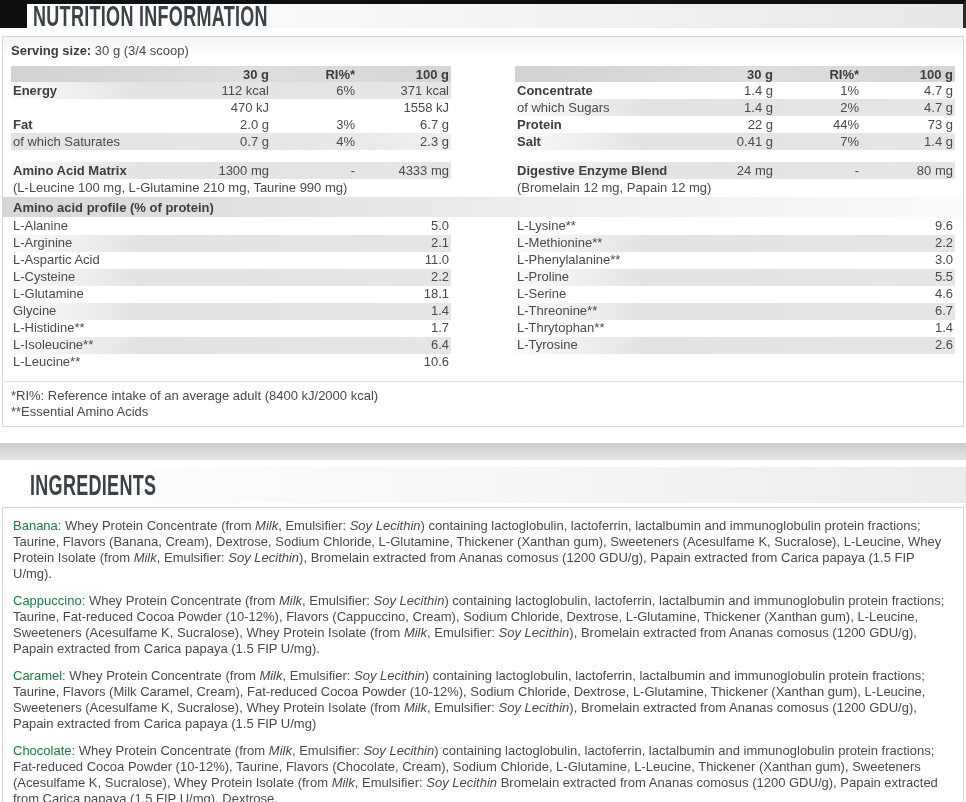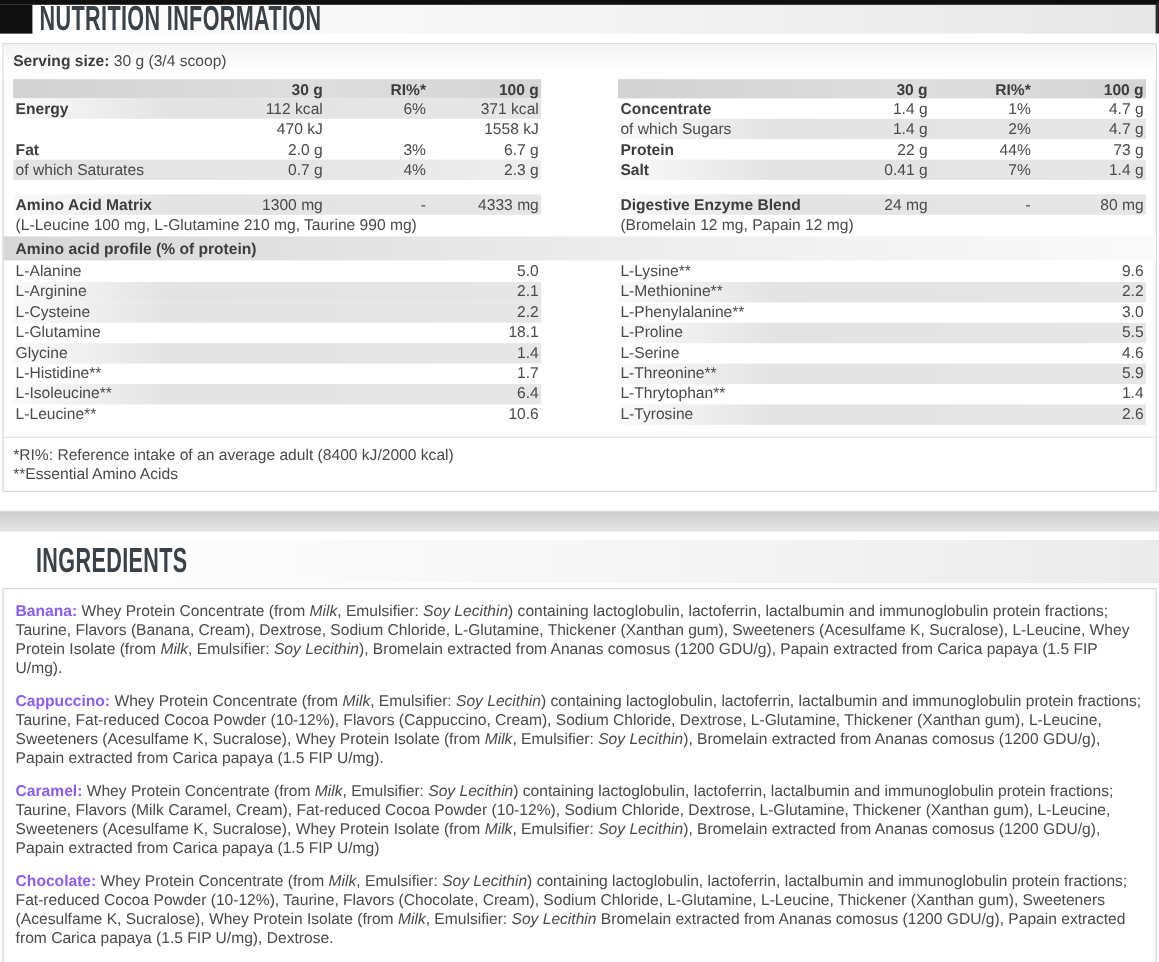--- a/index.html
+++ b/index.html
@@ -113,21 +113,21 @@
     height: 17px;
     margin-top: 16px;
     background: linear-gradient(180deg, #cccccc 0%, #dcdcdc 60%, #e6e6e6 100%);
   }
   .ingredients-panel { padding: 10px 10px 8px 10px; margin-top: 4px; }
   .ingredients-panel p {
     margin: 0 0 11px 0;
     line-height: 16px;
   }
   .ingredients-panel p:last-child { margin-bottom: 4px; }
-  .run-b { font-weight: bold; color: #8b5cf6; }
+  .run-b { font-weight: normal; color: #15803d; }
   .run-i { font-style: italic; }
 </style>
 </head>
 <body>
 
 <div class="page">
 
   <header class="section-header nutrition-header">
     <div class="corner-block"></div>
     <h1 class="section-title">NUTRITION INFORMATION</h1>
@@ -233,20 +233,24 @@
     <div class="cols amino-cols">
       <div>
         <div class="a-row">
             <span class="a-name">L-Alanine</span>
             <span class="a-val">5.0</span>
           </div>
         <div class="a-row stripe">
             <span class="a-name">L-Arginine</span>
             <span class="a-val">2.1</span>
           </div>
+        <div class="a-row">
+            <span class="a-name">L-Aspartic Acid</span>
+            <span class="a-val">11.0</span>
+          </div>
         <div class="a-row stripe">
             <span class="a-name">L-Cysteine</span>
             <span class="a-val">2.2</span>
           </div>
         <div class="a-row">
             <span class="a-name">L-Glutamine</span>
             <span class="a-val">18.1</span>
           </div>
         <div class="a-row stripe">
             <span class="a-name">Glycine</span>
@@ -281,21 +285,21 @@
         <div class="a-row stripe">
             <span class="a-name">L-Proline</span>
             <span class="a-val">5.5</span>
           </div>
         <div class="a-row">
             <span class="a-name">L-Serine</span>
             <span class="a-val">4.6</span>
           </div>
         <div class="a-row stripe">
             <span class="a-name">L-Threonine**</span>
-            <span class="a-val">5.9</span>
+            <span class="a-val">6.7</span>
           </div>
         <div class="a-row">
             <span class="a-name">L-Thrytophan**</span>
             <span class="a-val">1.4</span>
           </div>
         <div class="a-row stripe">
             <span class="a-name">L-Tyrosine</span>
             <span class="a-val">2.6</span>
           </div>
       </div>

